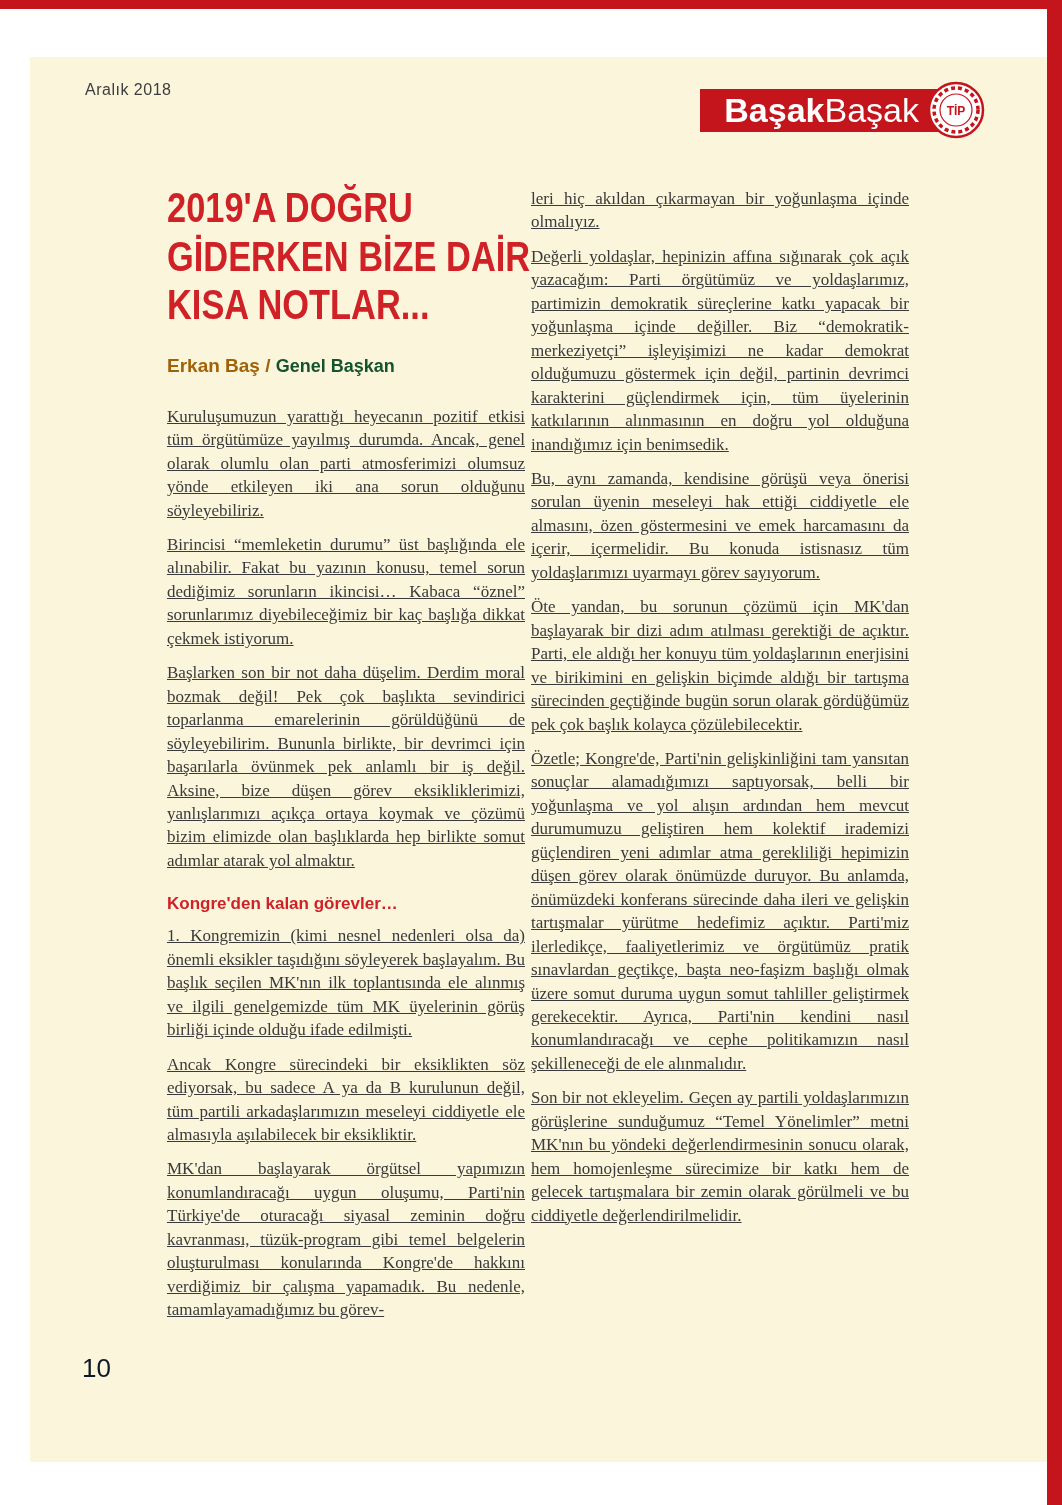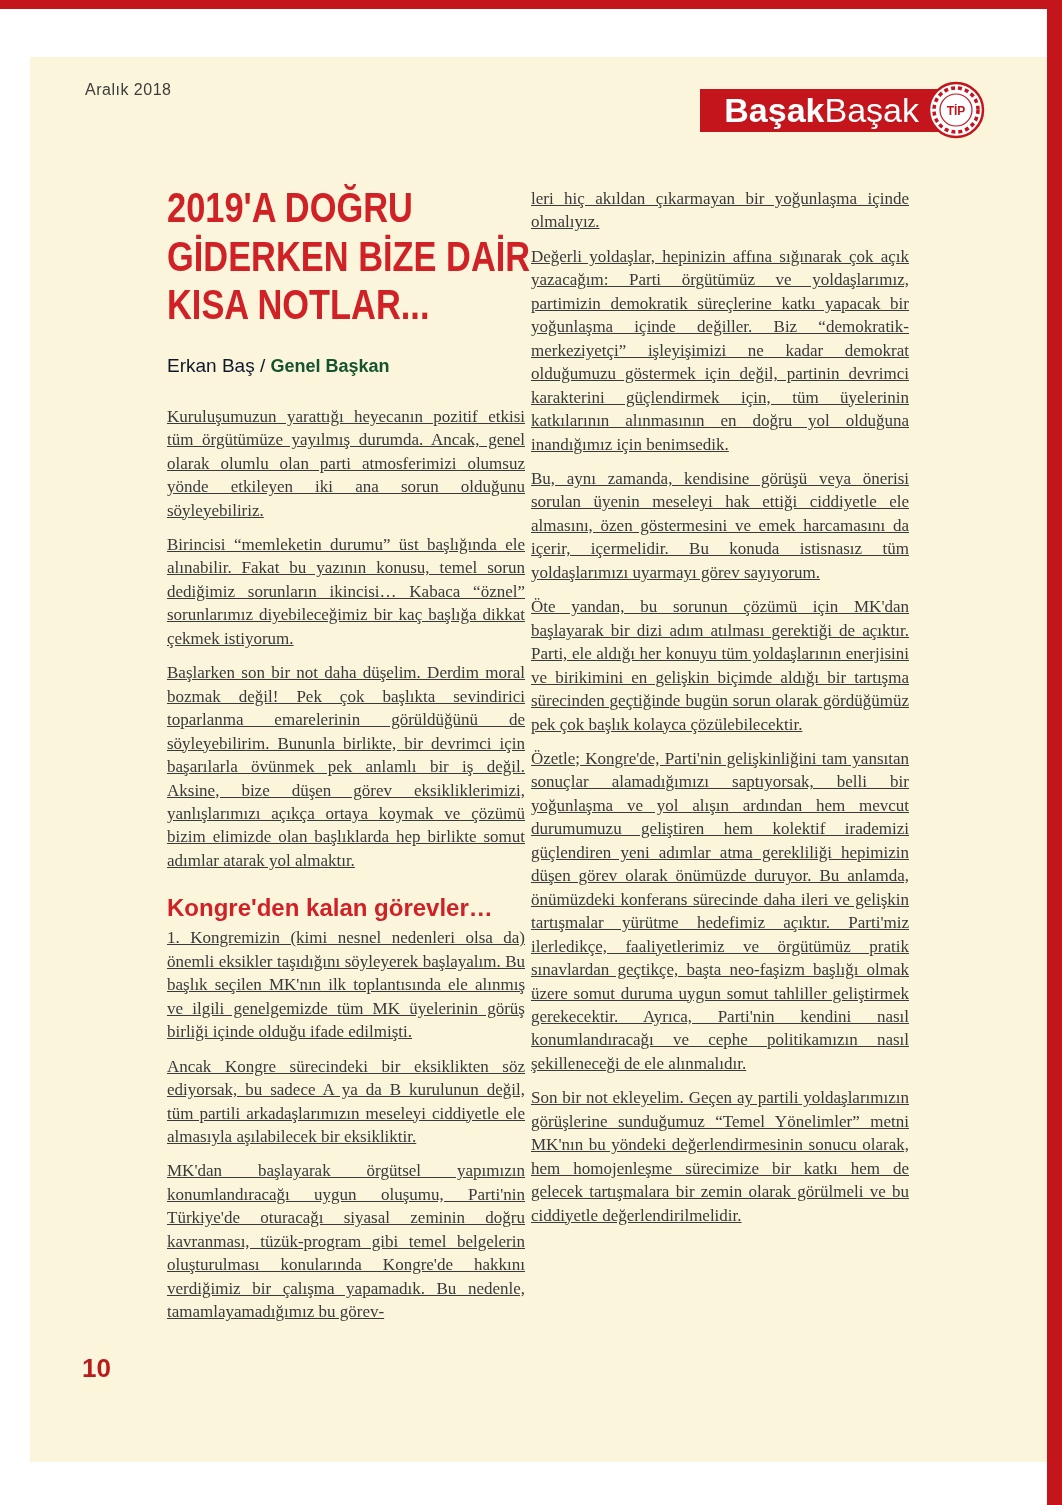--- a/index.html
+++ b/index.html
@@ -31,34 +31,34 @@
   .brand-bold{font-weight:800;}
   .brand-light{font-weight:500;}
   .tip-logo{margin-left:-34px;width:58px;height:58px;flex:none;display:block;}
   
   .article{display:flex;gap:6px;padding:44px 138px 0 137px;align-items:flex-start;}
   .col-left{width:358px;flex:none;}
   .col-right{flex:1;}
   .title{color:var(--title-red);font-weight:800;font-size:43px;line-height:1.13;margin:0;}
   .title .line{display:inline-block;transform:scaleX(.8);transform-origin:left center;white-space:nowrap;}
   .byline{margin-top:26px;font-size:19px;}
-  .byline .name{font-weight:400;color:#0f172a;text-align:center;}
+  .byline .name{font-weight:700;color:#a16207;text-align:center;}
   .byline .role{color:#14532d;font-weight:700;font-size:18px;}
   .body-text{margin-top:28px;}
   .col-right .body-text{margin-top:4px;}
   .body-text p{
     font-family:"Liberation Serif", serif;font-size:17px;line-height:1.38;
     color:var(--ink);text-align:justify;margin:0 0 11px;text-decoration:underline;
   }
   .subhead{
-    color:var(--title-red);font-size:24px;font-weight:700;
-    margin:22px 0 4px;font-family:"Liberation Sans", sans-serif;
+    color:var(--title-red);font-size:17px;font-weight:700;
+    margin:22px 0 10px;font-family:"Liberation Sans", sans-serif;
   }
   .page-number{
-    position:absolute;left:52px;top:1296px;font-size:26px;font-weight:700;color:#b91c1c;text-align:right;
+    position:absolute;left:52px;top:1296px;font-size:26px;font-weight:400;color:#0f172a;text-align:right;
   }
 </style>
 </head>
 <body>
 
 <div class="top-bar"></div>
 <div class="right-bar"></div>
 
 <div class="sheet">
 

